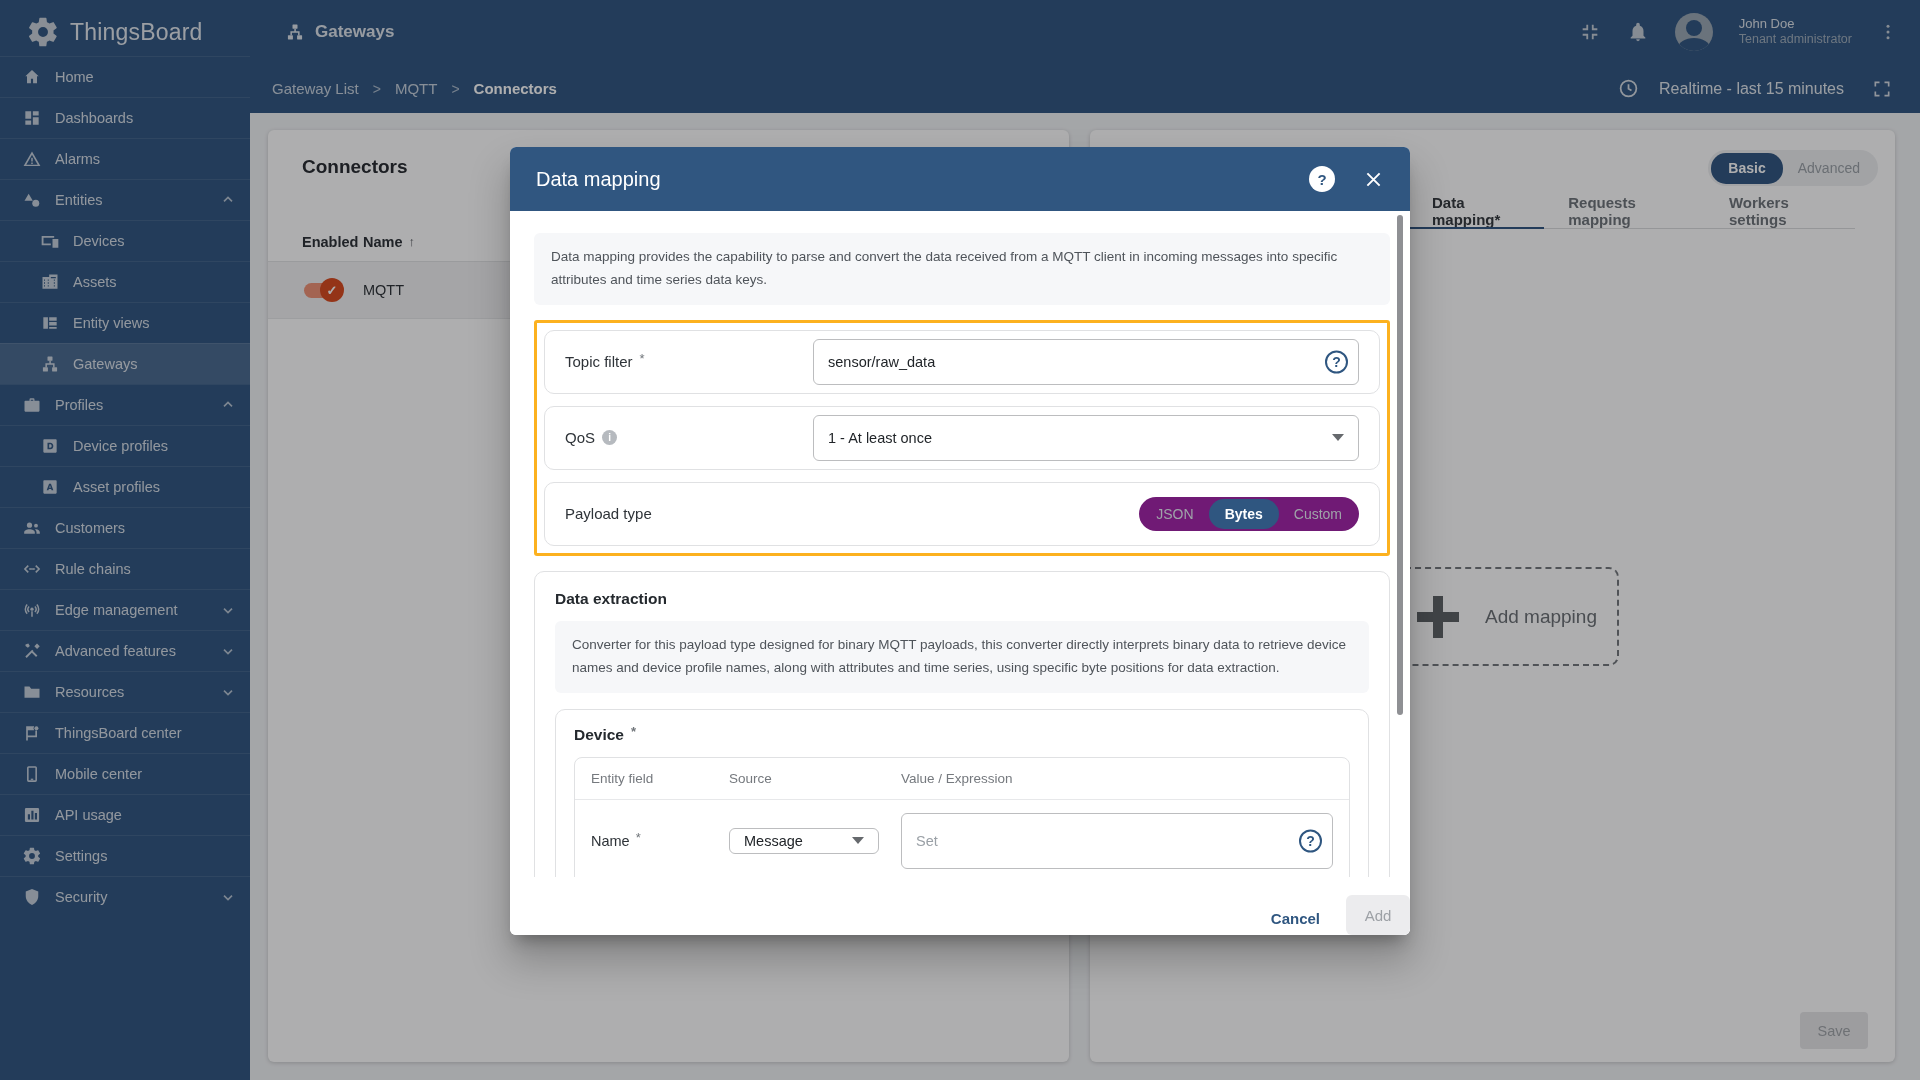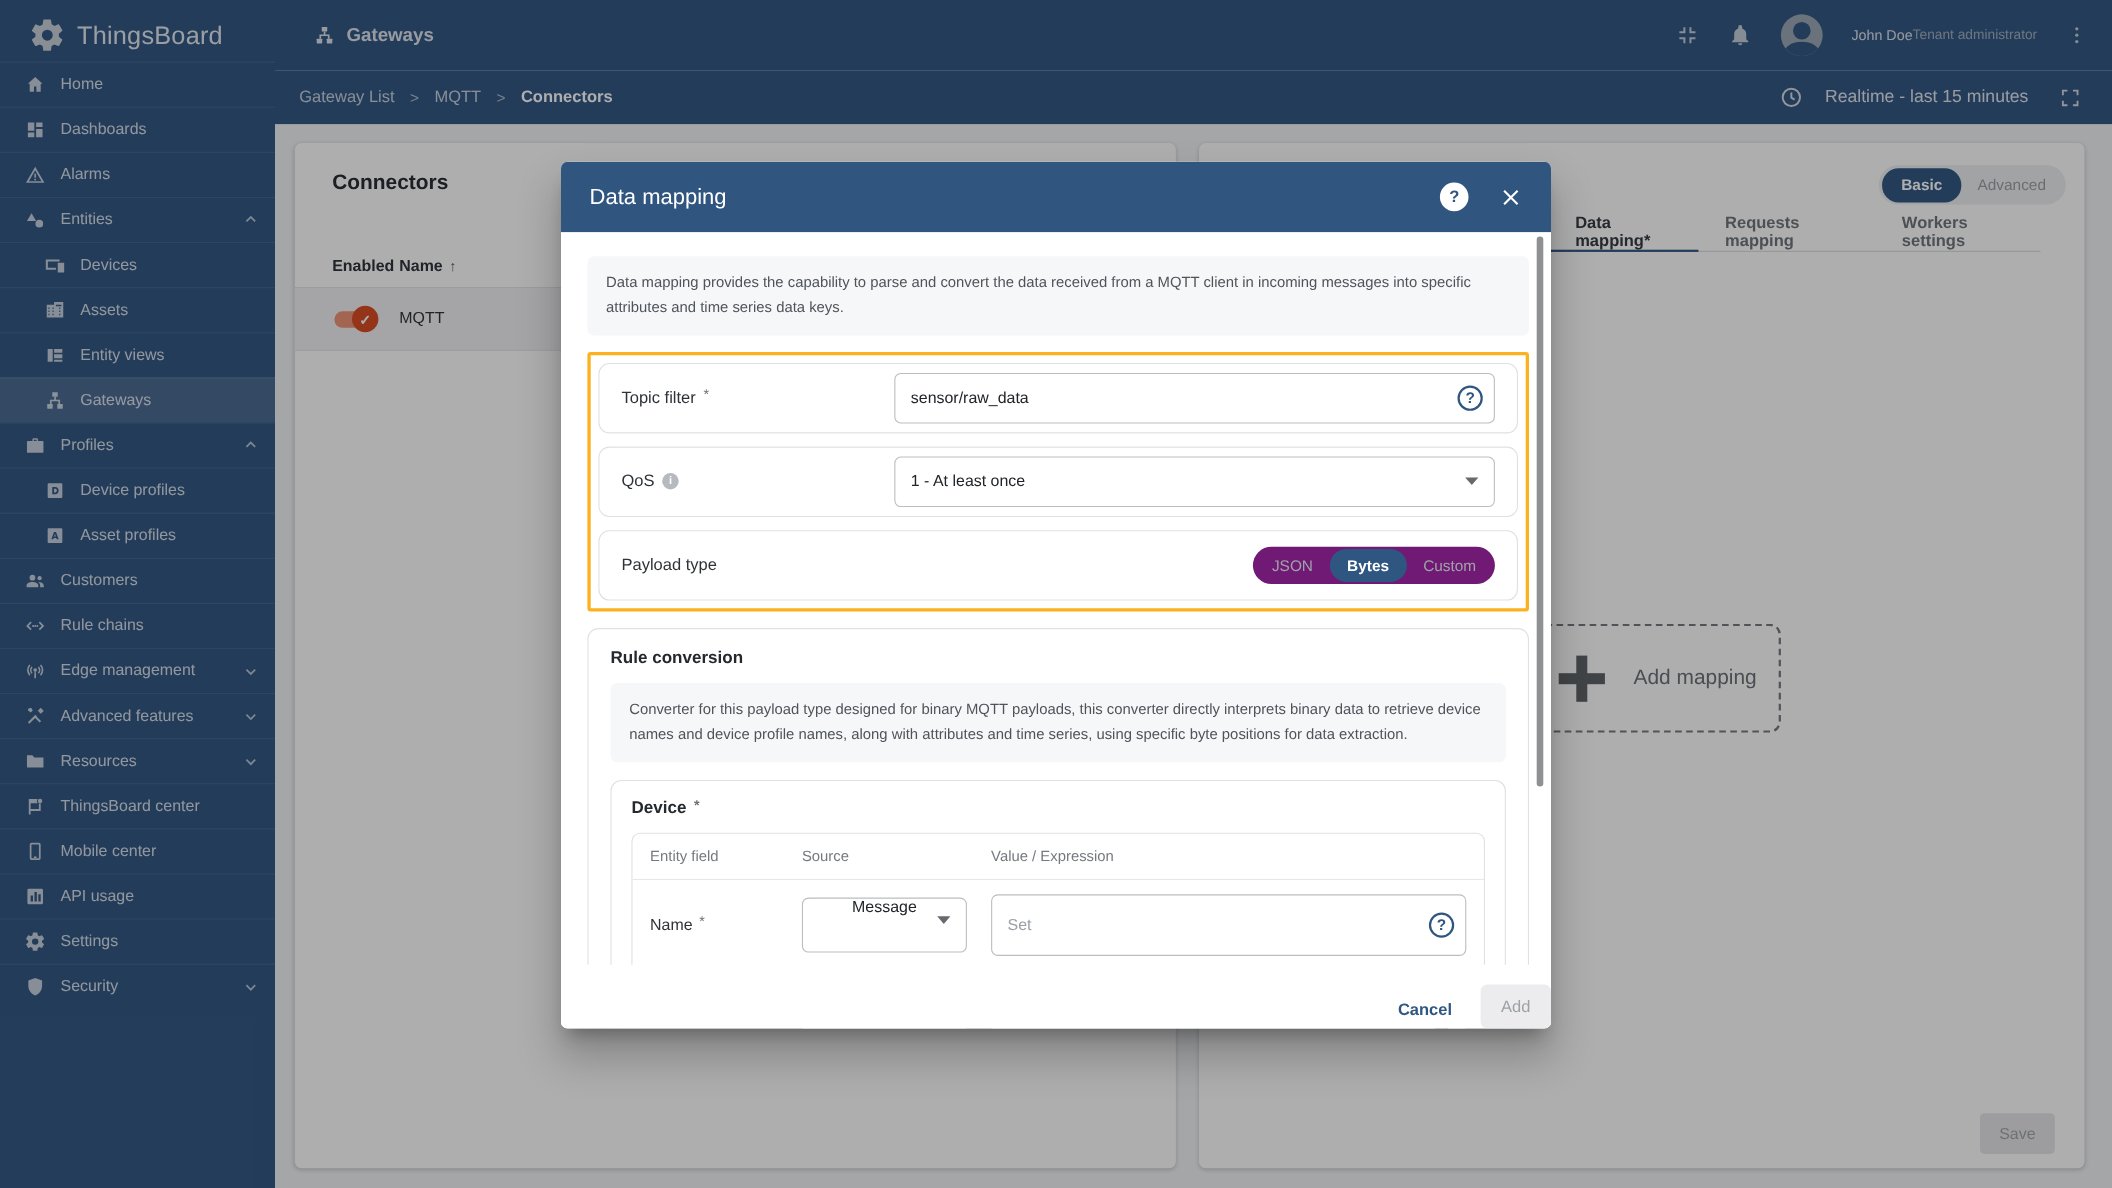--- a/index.html
+++ b/index.html
@@ -10,21 +10,21 @@
   .app-header { position:absolute; left:0; top:0; width:1920px; height:64px;
     background:#305680; display:flex; align-items:center; z-index:1; }
   .brand { width:250px; display:flex; align-items:center; padding-left:26px; gap:10px; }
   .brand-text { font-size:23px; color:#e3e8ee; letter-spacing:.2px; }
   .page-title { display:flex; align-items:center; gap:10px; margin-left:35px;
     color:#dde3ea; font-size:17px; font-weight:600; }
   .header-right { margin-left:auto; display:flex; align-items:center; gap:26px; padding-right:22px; }
   .avatar { width:38px; height:38px; border-radius:50%; background:#9aa7b3; position:relative; overflow:hidden; }
   .avatar .head { position:absolute; left:11px; top:7px; width:16px; height:16px; border-radius:50%; background:#305680; }
   .avatar .body { position:absolute; left:3px; top:25px; width:32px; height:20px; border-radius:50%; background:#305680; }
-  .user-meta { display:flex; flex-direction:row; line-height:1.25; }
+  .user-meta { display:flex; flex-direction:column; line-height:1.25; }
   .user-name { font-size:13px; color:#dbe1e8; }
   .user-role { font-size:12.5px; color:#9fadbb; }
   .hicon { color:#c3ccd6; display:flex; }
 
   .toolbar { position:absolute; left:0; top:64px; width:1920px; height:49px;
     background:#305680; display:flex; align-items:center; z-index:1; }
   .breadcrumb { margin-left:272px; display:flex; align-items:center; gap:14px; font-size:15px;
     color:rgba(255,255,255,.72); }
   .breadcrumb .current { color:#ffffff; font-weight:700; }
   .breadcrumb .sep { color:rgba(255,255,255,.6); font-size:14px; }
@@ -119,21 +119,21 @@
   .section-title { font-size:15.5px; font-weight:700; color:#24292e; display:flex; gap:7px; align-items:center; }
   .conv-card .info-box { margin-top:13px; }
   .device-card { margin-top:16px; border:1px solid #e0e1e3; border-radius:10px; padding:16px 18px 20px; }
   .kv-table { margin-top:13px; border:1px solid #e0e1e3; border-radius:8px; }
   .kv-head { display:flex; align-items:center; padding:13px 16px; font-size:13.5px; color:#75797e;
     border-bottom:1px solid #e7e8ea; }
   .kc1 { width:138px; } .kc2 { width:172px; }
   .kv-row { display:flex; align-items:center; padding:13px 16px 15px; }
   .kv-field { width:138px; font-size:14.5px; color:#2e3338; display:flex; gap:6px; align-items:center; }
   .kv-source { width:172px; padding-right:22px; }
-  .kv-source .select-box { height:50px;flex-direction:column; }
+  .kv-source .select-box { height:26px; }
   .kv-value { flex:1; position:relative; }
   .kv-value .tb-input { height:56px; }
 
   .modal-footer { position:absolute; left:0; right:0; bottom:0; height:58px; background:#fff;
     display:flex; align-items:flex-end; justify-content:flex-end; gap:10px; z-index:6; }
   .cancel-btn { border:none; background:none; color:#2f5680; font-weight:700; font-size:15px; padding:8px 16px; font-family:inherit; }
   .add-btn { border:none; width:64px; height:40px; background:#ececee; border-radius:6px; color:#9da1a6; font-size:15px; font-family:inherit; }
 
   svg { display:block; }
 </style>
@@ -519,21 +519,21 @@
           <span class="segmented">
             <span class="seg-opt">JSON</span>
             <span class="seg-opt selected">Bytes</span>
             <span class="seg-opt">Custom</span>
           </span>
         </span>
       </div>
     </div>
 
     <div class="conv-card">
-      <div class="section-title">Rule conversion</div>
+      <div class="section-title">Data extraction</div>
       <div class="info-box">Converter for this payload type designed for binary MQTT payloads, this converter directly interprets binary data to retrieve device names and device profile names, along with attributes and time series, using specific byte positions for data extraction.</div>
 
       <div class="device-card">
         <div class="section-title">
           <span>Device</span>
           <span class="req">*</span>
         </div>
         <div class="kv-table">
           <div class="kv-head">
             <span class="kc1">Entity field</span>

